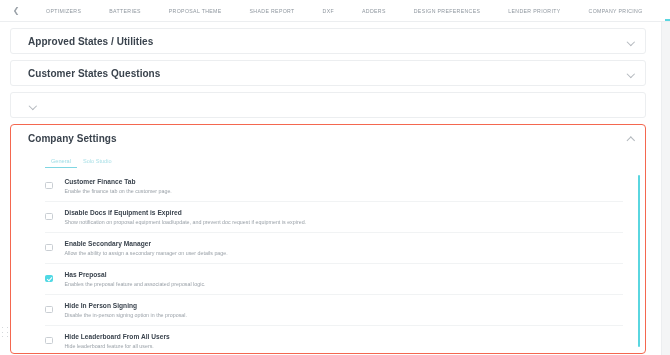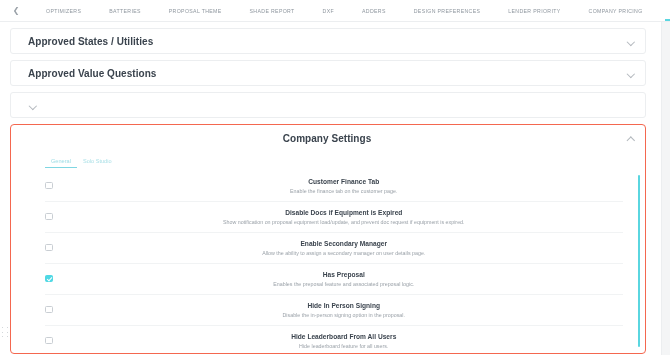--- a/index.html
+++ b/index.html
@@ -111,21 +111,20 @@
   }
   .chev.up::before { top: 4px; transform: rotate(-135deg); }
 
   
   .panel.expanded {
     border: 1.4px solid #f4674f;
     border-radius: 4px;
     margin-bottom: 16px;
     height: 230px;
     overflow: hidden;
-    text-align: center;
   }
   .panel.expanded .panel-header { height: 26px; }
 
   
   .subtabs {
     display: flex;
     align-items: flex-end;
     padding-left: 34px;
     height: 17px;
     border-bottom: 0;
@@ -271,21 +270,21 @@
 
     <div class="panel">
       <div class="panel-header">
         <div class="panel-title">Approved States / Utilities</div>
         <div class="chev"></div>
       </div>
     </div>
 
     <div class="panel">
       <div class="panel-header">
-        <div class="panel-title">Approved Value Questions</div>
+        <div class="panel-title">Customer States Questions</div>
         <div class="chev"></div>
       </div>
     </div>
 
     <div class="panel">
       <div class="panel-header">
         <div class="chev"></div>
       </div>
     </div>
 

